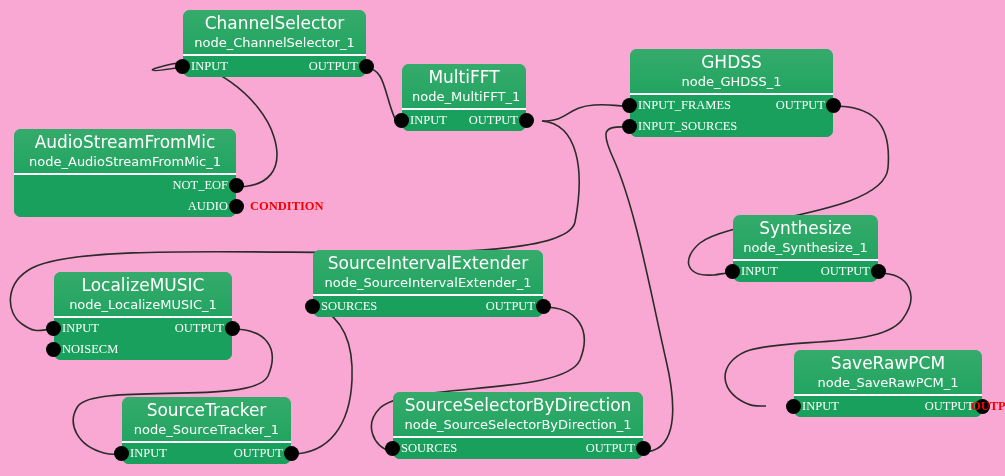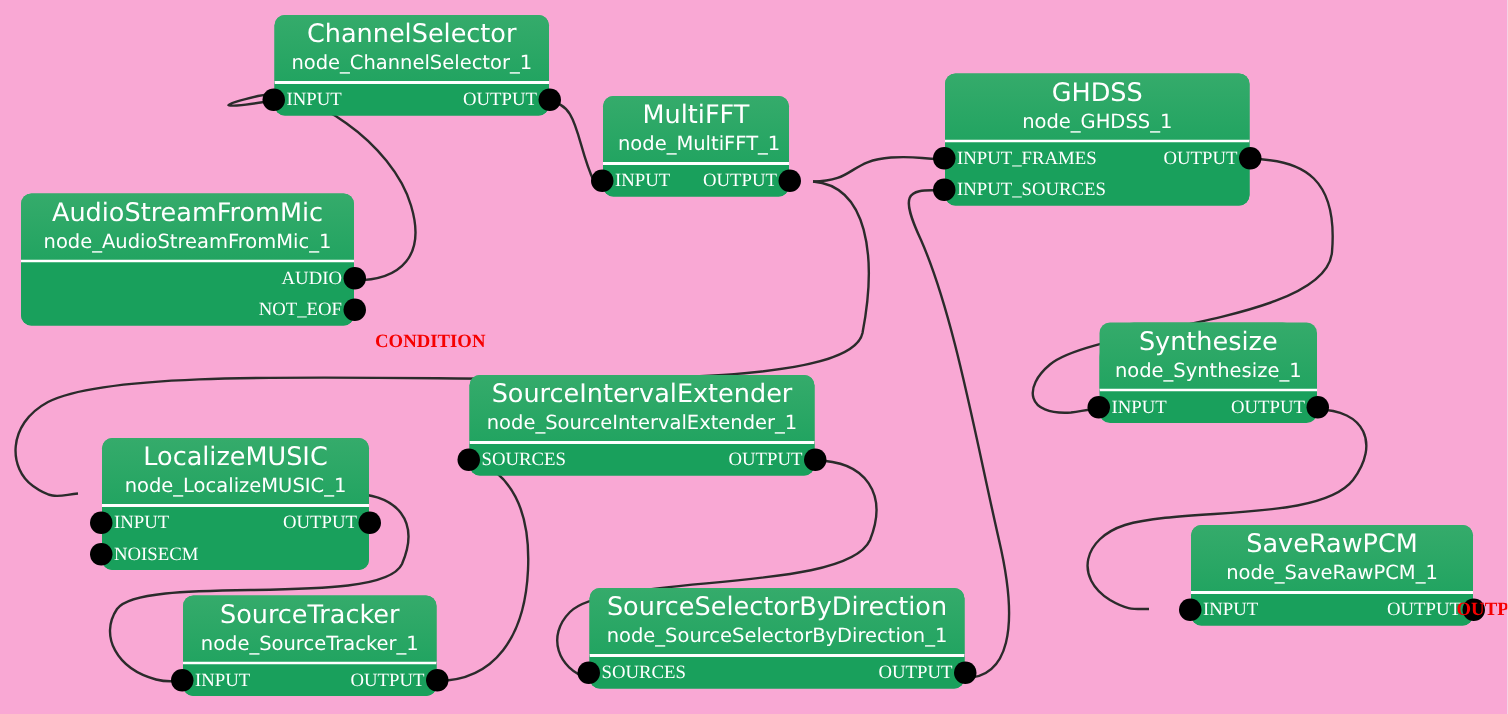--- a/index.html
+++ b/index.html
@@ -156,27 +156,27 @@
         </div>
       </div>
       <div class="node" style="left: 14px; top: 129px; width: 222px;">
         <div class="node-head">
           <div class="node-title">AudioStreamFromMic</div>
           <div class="node-sub">node_AudioStreamFromMic_1</div>
         </div>
         <div class="port-area">
           <div class="port-row">
             <span class="port-dot out"></span>
-            <span class="port-label out">AUDIO</span>
-          </div>
-          <div class="port-row">
-            <span class="port-dot out"></span>
             <span class="port-label out">NOT_EOF</span>
             <span class="terminal-label" style="left: 236px; top: 21px;">CONDITION</span>
           </div>
+          <div class="port-row">
+            <span class="port-dot out"></span>
+            <span class="port-label out">AUDIO</span>
+          </div>
         </div>
       </div>
       <div class="node" style="left: 733px; top: 215px; width: 145px; border-radius: 23px;">
         <div class="node-head">
           <div class="node-title">Synthesize</div>
           <div class="node-sub">node_Synthesize_1</div>
         </div>
         <div class="port-area">
           <div class="port-row">
             <span class="port-dot in"></span>
@@ -193,21 +193,21 @@
         </div>
         <div class="port-area">
           <div class="port-row">
             <span class="port-dot in"></span>
             <span class="port-label in">SOURCES</span>
             <span class="port-dot out"></span>
             <span class="port-label out">OUTPUT</span>
           </div>
         </div>
       </div>
-      <div class="node" style="left: 68px; top: 272px; width: 178px; margin-top: 20px;">
+      <div class="node" style="left: 54px; top: 272px; width: 178px;">
         <div class="node-head">
           <div class="node-title">LocalizeMUSIC</div>
           <div class="node-sub">node_LocalizeMUSIC_1</div>
         </div>
         <div class="port-area">
           <div class="port-row">
             <span class="port-dot in"></span>
             <span class="port-label in">INPUT</span>
             <span class="port-dot out"></span>
             <span class="port-label out">OUTPUT</span>

